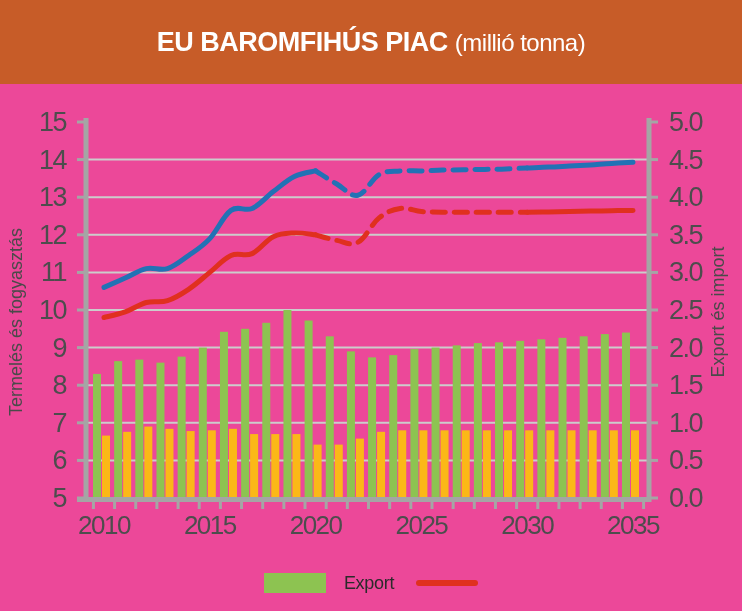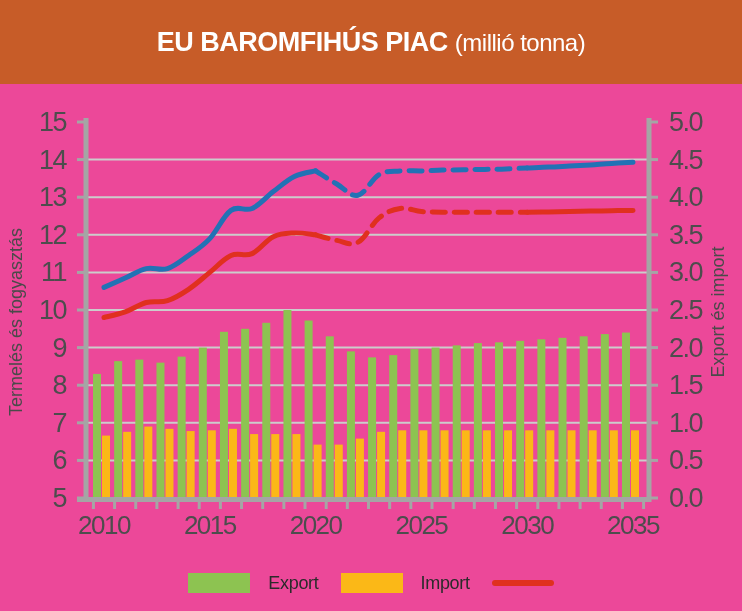--- a/index.html
+++ b/index.html
@@ -200,21 +200,17 @@
       <text transform="translate(22 322) rotate(-90)" text-anchor="middle" font-size="18" fill="#4a4a4a" font-family="&quot;Liberation Sans&quot;,sans-serif">Termelés és fogyasztás</text>
       <text transform="translate(724 312) rotate(-90)" text-anchor="middle" font-size="18" fill="#4a4a4a" font-family="&quot;Liberation Sans&quot;,sans-serif">Export és import</text>
     </svg>
 
   <div class="legend">
     <div class="legend-item">
       <span class="swatch" style="background: rgb(141, 195, 81);"></span>
       <span class="legend-label">Export</span>
     </div>
     <div class="legend-item">
-      <span class="swatch" style="background: rgb(251, 184, 23);"></span>
-      <span class="legend-label">Import</span>
-    </div>
-    <div class="legend-item">
       <span class="swatch line" style="background: rgb(224, 48, 31);"></span>
     </div>
   </div>
 
 </div>
 
 </body></html>

